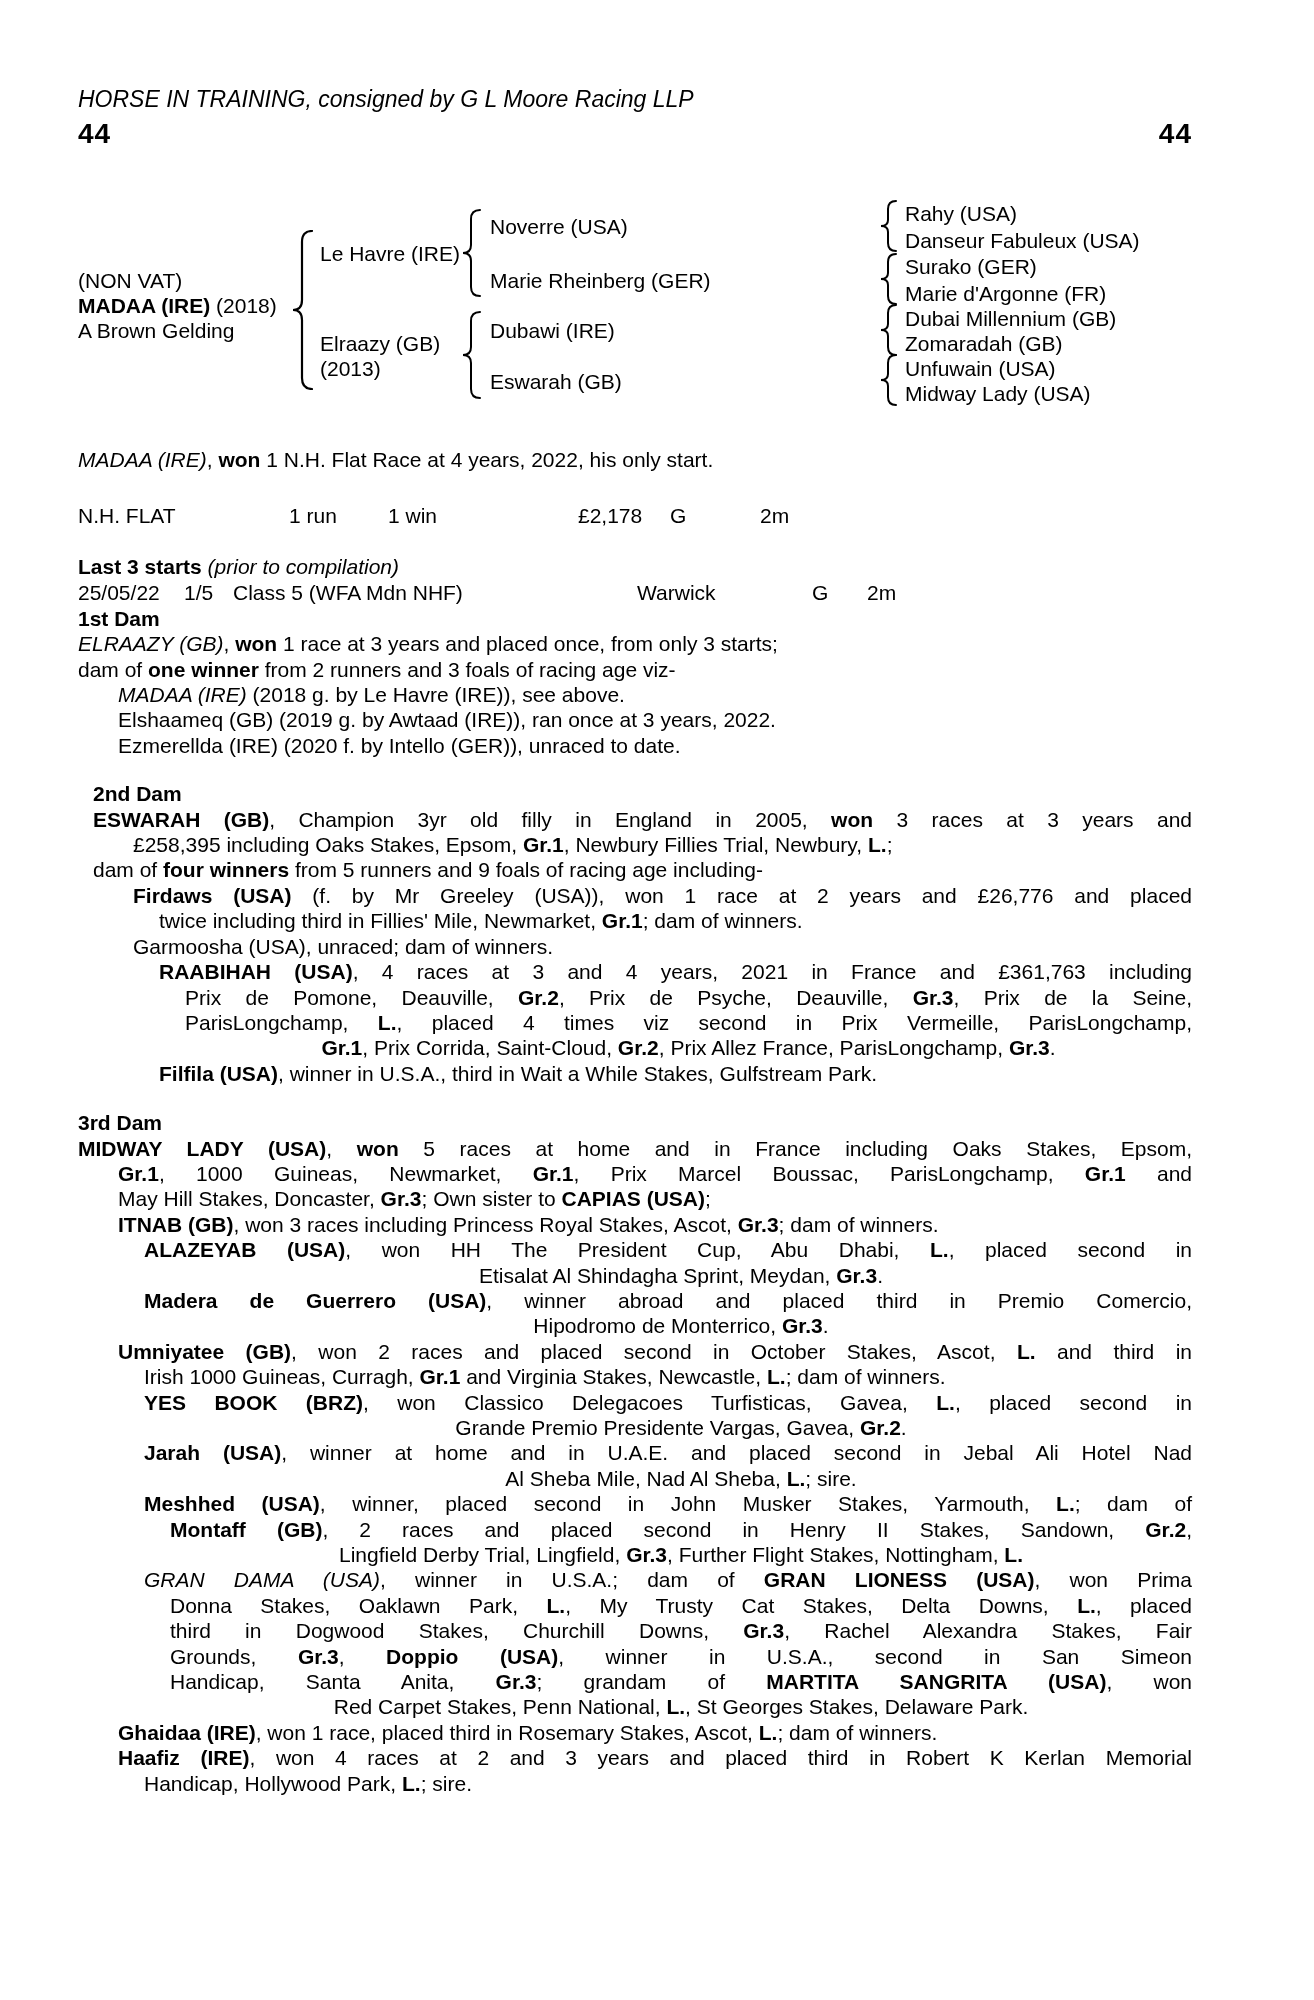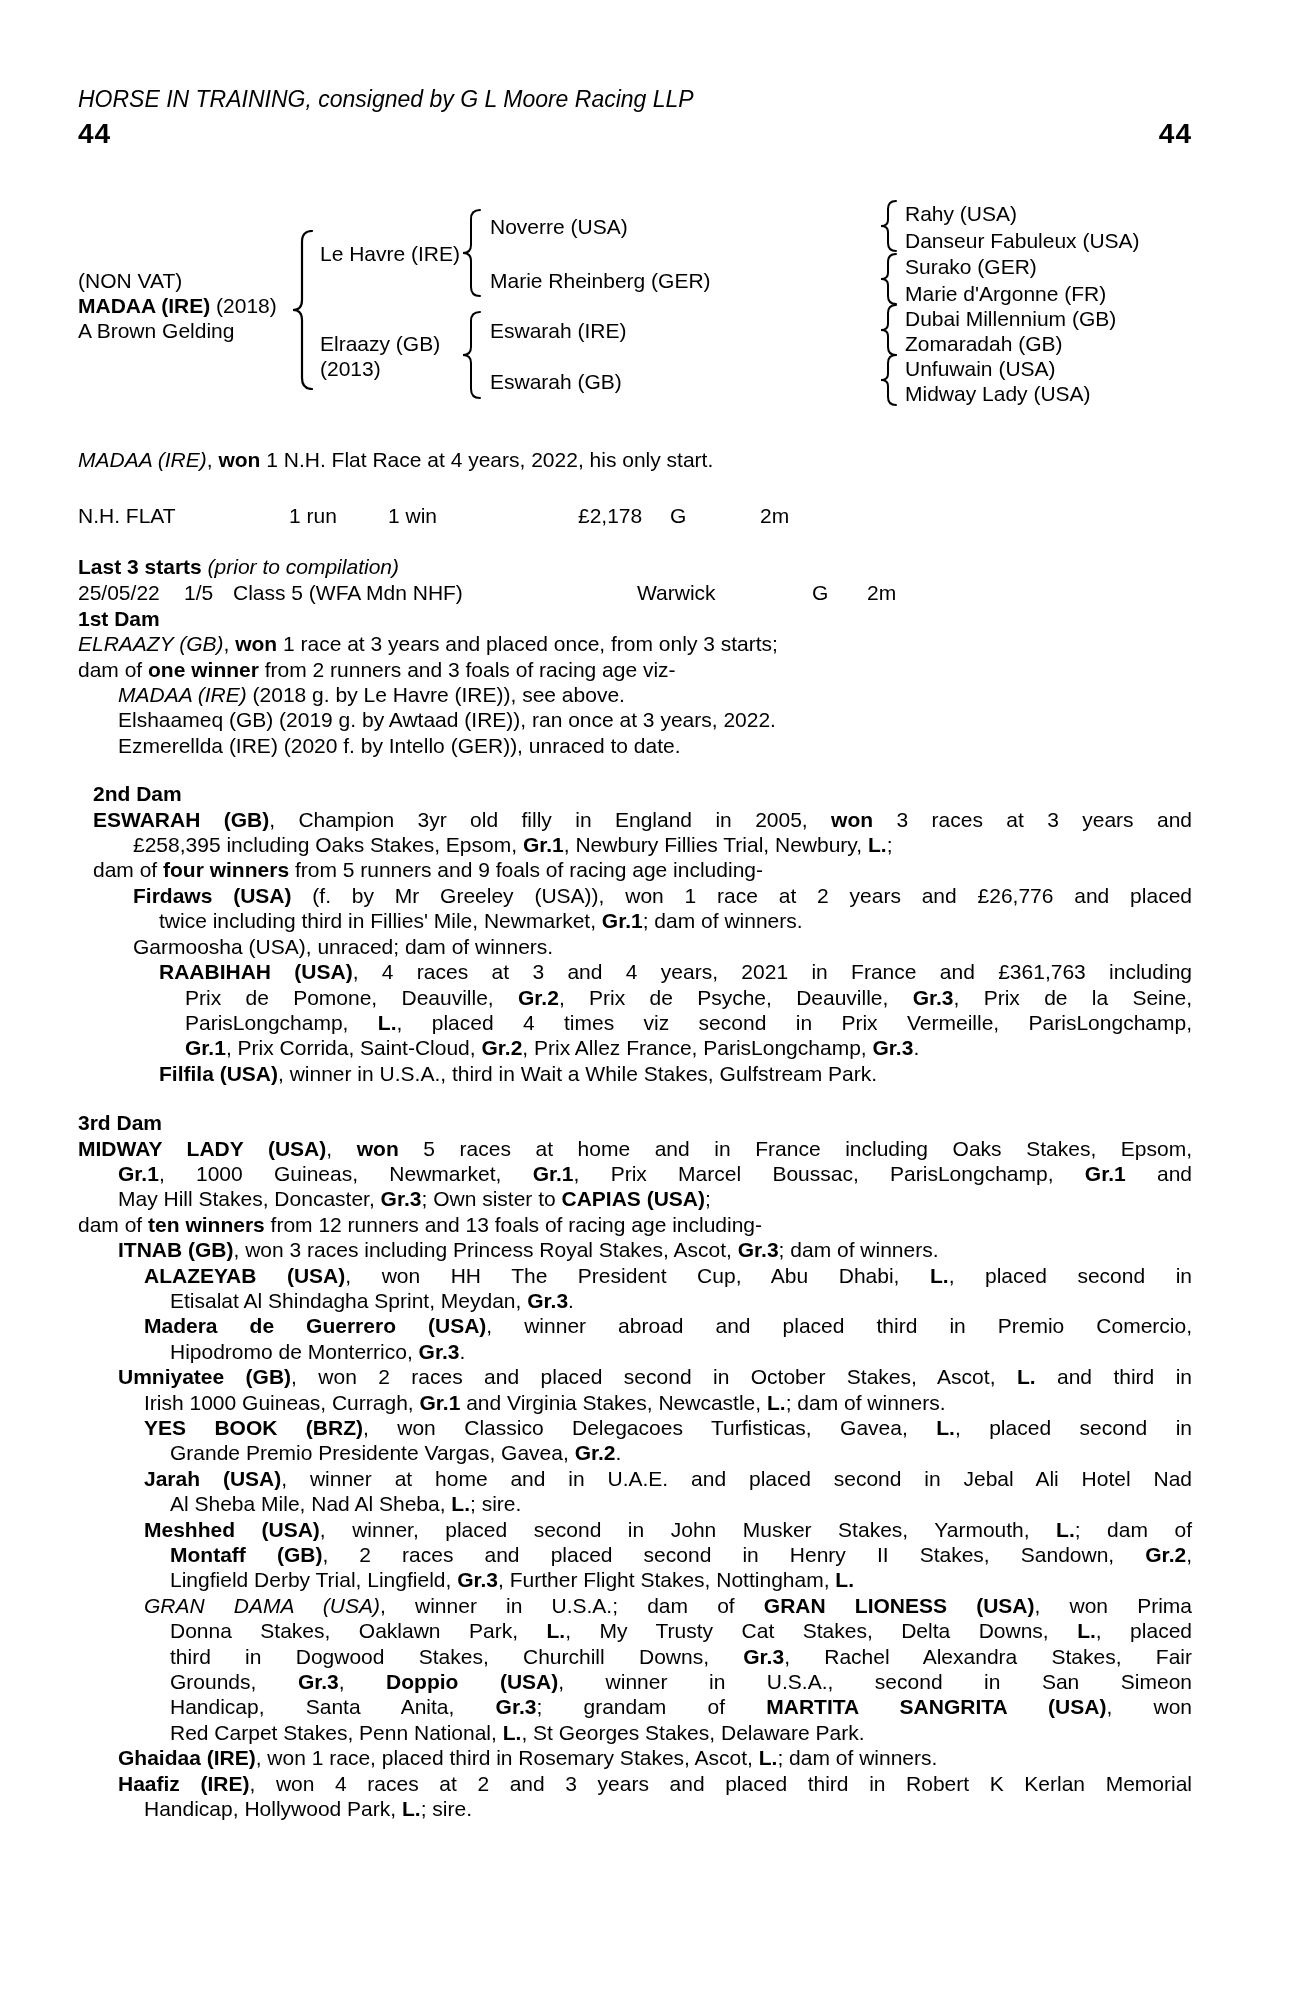--- a/index.html
+++ b/index.html
@@ -15,21 +15,21 @@
   .pedigree{position:absolute;left:0;top:200px;width:1114px;height:215px;font-size:21px;line-height:22px;}
   .pedigree .cell{position:absolute;white-space:nowrap;}
   .brace{position:absolute;}
   .brace svg{display:block;}
   
   .flow{position:absolute;left:0;top:447px;width:1114px;font-size:21px;line-height:25.4px;}
   .t-line{min-height:25.4px;}
   .ind0{padding-left:0;}
   .ind1{padding-left:40px;}
   .ind2{padding-left:66px;}
-  .ind3{padding-left:92px;}
+  .ind3{padding-left:92px;text-align:center;}
   .jl{text-align:justify;text-align-last:justify;}
   .bold{font-weight:bold;}
   .row{position:relative;height:26px;}
   .row span{position:absolute;white-space:nowrap;top:0;}
   .stats-row{margin-top:31px;}
   .last3{margin-top:25px;}
   .dam-section{}
   .dam-section:nth-of-type(2){margin-top:23px;margin-left:15px;}
   .dam-section:nth-of-type(3){margin-top:24px;}
   b{font-weight:bold;}
@@ -67,21 +67,21 @@
           </svg>
       </div>
       <div class="brace" style="left:384px;top:111px">
         <svg width="20" height="88" viewBox="0 0 20 88">
             <path d="M 18 1 Q 9 1 9 10 L 9 36 Q 9 44 1 44 Q 9 44 9 52 L 9 78 Q 9 87 18 87" fill="none" stroke="#000" stroke-width="2" stroke-linecap="round"></path>
           </svg>
       </div>
 
       <div class="cell" style="left:412px;top:16px">Noverre (USA)</div>
       <div class="cell" style="left:412px;top:70px">Marie Rheinberg (GER)</div>
-      <div class="cell" style="left:412px;top:120px">Eswarah (IRE)</div>
+      <div class="cell" style="left:412px;top:120px">Dubawi (IRE)</div>
       <div class="cell" style="left:412px;top:171px">Eswarah (GB)</div>
 
       <div class="brace" style="left:802px;top:0px">
         <svg width="18" height="52" viewBox="0 0 18 52">
             <path d="M 16 1 Q 8 1 8 9 L 8 20 Q 8 26 1 26 Q 8 26 8 32 L 8 43 Q 8 51 16 51" fill="none" stroke="#000" stroke-width="2" stroke-linecap="round"></path>
           </svg>
       </div>
       <div class="brace" style="left:802px;top:53px">
         <svg width="18" height="52" viewBox="0 0 18 52">
             <path d="M 16 1 Q 8 1 8 9 L 8 20 Q 8 26 1 26 Q 8 26 8 32 L 8 43 Q 8 51 16 51" fill="none" stroke="#000" stroke-width="2" stroke-linecap="round"></path>
@@ -154,21 +154,20 @@
             <div class="t-line ind3 jl">Prix de Pomone, Deauville, <b>Gr.2</b>, Prix de Psyche, Deauville, <b>Gr.3</b>, Prix de la Seine,</div>
             <div class="t-line ind3 jl">ParisLongchamp, <b>L.</b>, placed 4 times viz second in Prix Vermeille, ParisLongchamp,</div>
             <div class="t-line ind3"><b>Gr.1</b>, Prix Corrida, Saint-Cloud, <b>Gr.2</b>, Prix Allez France, ParisLongchamp, <b>Gr.3</b>.</div>
             <div class="t-line ind2"><b>Filfila (USA)</b>, winner in U.S.A., third in Wait a While Stakes, Gulfstream Park.</div>
           </div>
           <div class="dam-section">
             <div class="t-line bold">3rd Dam</div>
             <div class="t-line ind0 jl"><b>MIDWAY LADY (USA)</b>, <b>won</b> 5 races at home and in France including Oaks Stakes, Epsom,</div>
             <div class="t-line ind1 jl"><b>Gr.1</b>, 1000 Guineas, Newmarket, <b>Gr.1</b>, Prix Marcel Boussac, ParisLongchamp, <b>Gr.1</b> and</div>
             <div class="t-line ind1">May Hill Stakes, Doncaster, <b>Gr.3</b>; Own sister to <b>CAPIAS (USA)</b>;</div>
-            <div class="t-line ind0">dam of <b>ten winners</b> from 12 runners and 13 foals of racing age including-</div>
             <div class="t-line ind1"><b>ITNAB (GB)</b>, won 3 races including Princess Royal Stakes, Ascot, <b>Gr.3</b>; dam of winners.</div>
             <div class="t-line ind2 jl"><b>ALAZEYAB (USA)</b>, won HH The President Cup, Abu Dhabi, <b>L.</b>, placed second in</div>
             <div class="t-line ind3">Etisalat Al Shindagha Sprint, Meydan, <b>Gr.3</b>.</div>
             <div class="t-line ind2 jl"><b>Madera de Guerrero (USA)</b>, winner abroad and placed third in Premio Comercio,</div>
             <div class="t-line ind3">Hipodromo de Monterrico, <b>Gr.3</b>.</div>
             <div class="t-line ind1 jl"><b>Umniyatee (GB)</b>, won 2 races and placed second in October Stakes, Ascot, <b>L.</b> and third in</div>
             <div class="t-line ind2">Irish 1000 Guineas, Curragh, <b>Gr.1</b> and Virginia Stakes, Newcastle, <b>L.</b>; dam of winners.</div>
             <div class="t-line ind2 jl"><b>YES BOOK (BRZ)</b>, won Classico Delegacoes Turfisticas, Gavea, <b>L.</b>, placed second in</div>
             <div class="t-line ind3">Grande Premio Presidente Vargas, Gavea, <b>Gr.2</b>.</div>
             <div class="t-line ind2 jl"><b>Jarah (USA)</b>, winner at home and in U.A.E. and placed second in Jebal Ali Hotel Nad</div>

